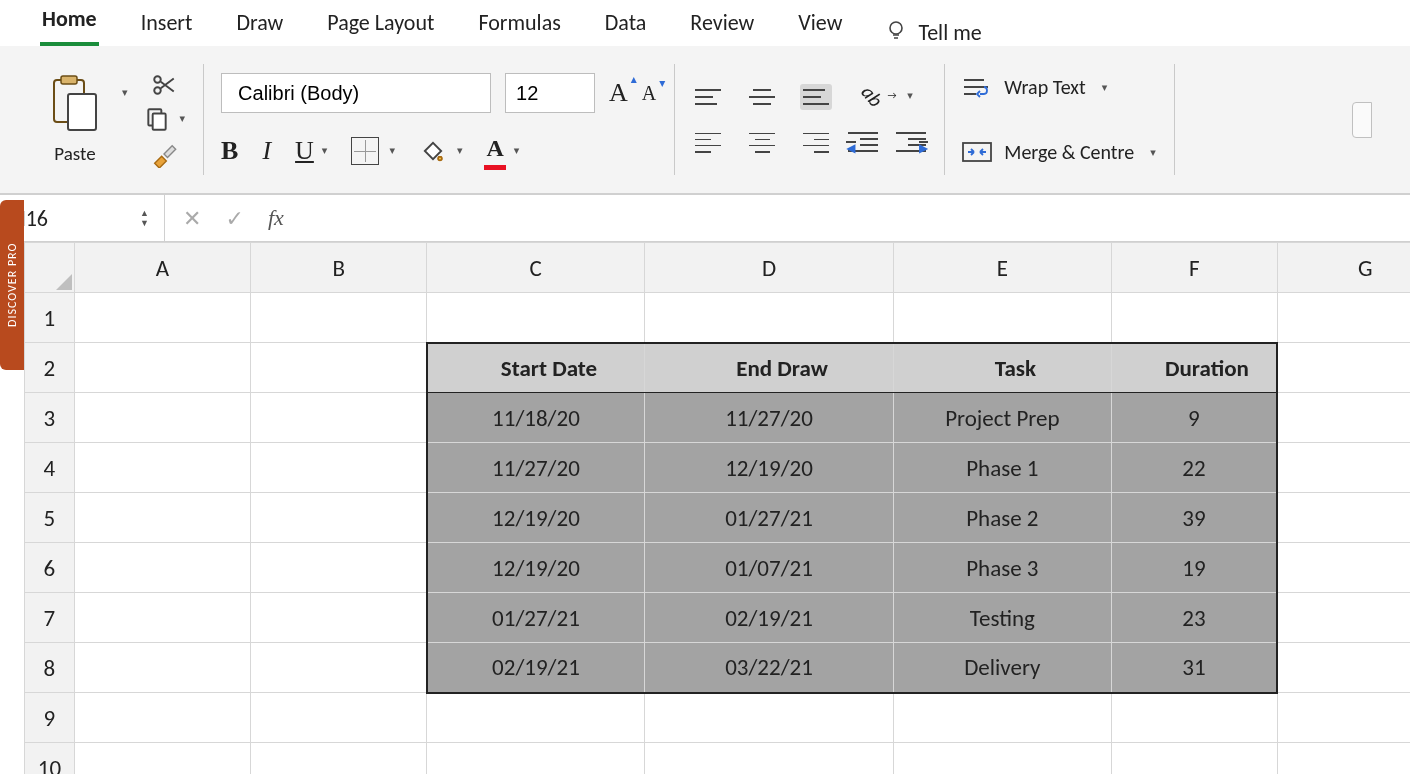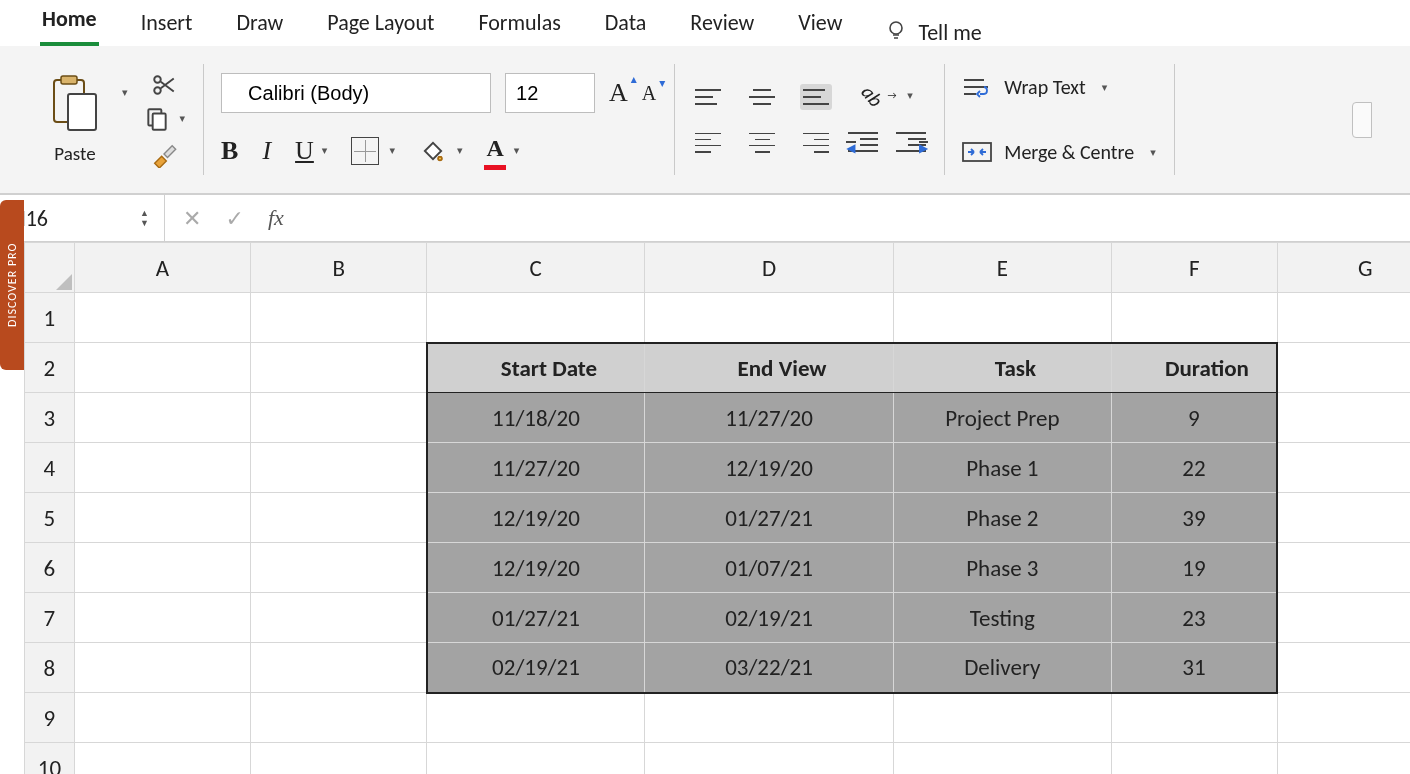--- a/index.html
+++ b/index.html
@@ -20,21 +20,21 @@
   .vstack { display:flex; flex-direction:column; gap:8px; align-items:center; justify-content:center; }
   .hstack { display:flex; flex-direction:row; gap:14px; align-items:center; }
 
   
   .paste-btn { display:flex; flex-direction:column; align-items:center; gap:6px; cursor:pointer; }
   .paste-label { font-size:19px; }
   .caret { font-size:11px; color:#555; margin-left:4px; }
   .small-tool { display:flex; align-items:center; gap:6px; cursor:pointer; }
 
   
-  .font-name { width:270px; height:40px; font-size:20px; padding:3px 26px; border:1px solid #bdbdbd; background:#fff; }
+  .font-name { width:270px; height:40px; font-size:20px; padding:3px 16px; border:1px solid #bdbdbd; background:#fff; }
   .font-size { width:90px; height:40px; font-size:20px; padding:3px 10px; border:1px solid #bdbdbd; background:#fff; }
   .row2-fonts { display:flex; gap:24px; align-items:center; font-size:24px; padding-top:14px;}
   .bold-btn { font-weight:800; font-family:"Times New Roman",serif; font-size:26px; cursor:pointer; }
   .italic-btn { font-style:italic; font-family:"Times New Roman",serif; font-size:26px; cursor:pointer; }
   .under-btn { text-decoration:underline; font-family:"Times New Roman",serif; font-size:26px; cursor:pointer; }
   .border-icon { width:28px; height:28px; border:1.5px solid #444; position:relative; display:inline-block; }
   .border-icon::before, .border-icon::after { content:""; position:absolute; background:#999; }
   .border-icon::before { left:50%; top:2px; bottom:2px; width:1px; }
   .border-icon::after  { top:50%; left:2px; right:2px; height:1px; }
   .fontcolor-icon { font-family:"Times New Roman",serif; font-size:24px; font-weight:bold; position:relative; display:inline-block; padding-bottom:4px; }
@@ -325,21 +325,21 @@
           <td></td>
           <td></td>
           <td></td>
           <td></td>
     </tr>
     <tr>
       <th class="rowhdr">2</th>
       <td></td>
           <td></td>
       <td class="selhdr bl bt hdrline">Start Date</td>
-      <td class="selhdr bt hdrline">End View</td>
+      <td class="selhdr bt hdrline">End Draw</td>
       <td class="selhdr bt hdrline">Task</td>
       <td class="selhdr bt br hdrline">Duration</td>
       <td></td>
     </tr>
     <tr>
       <th class="rowhdr">3</th>
       <td></td>
           <td></td>
       <td class="selcell bl">11/18/20</td>
       <td class="selcell">11/27/20</td>

